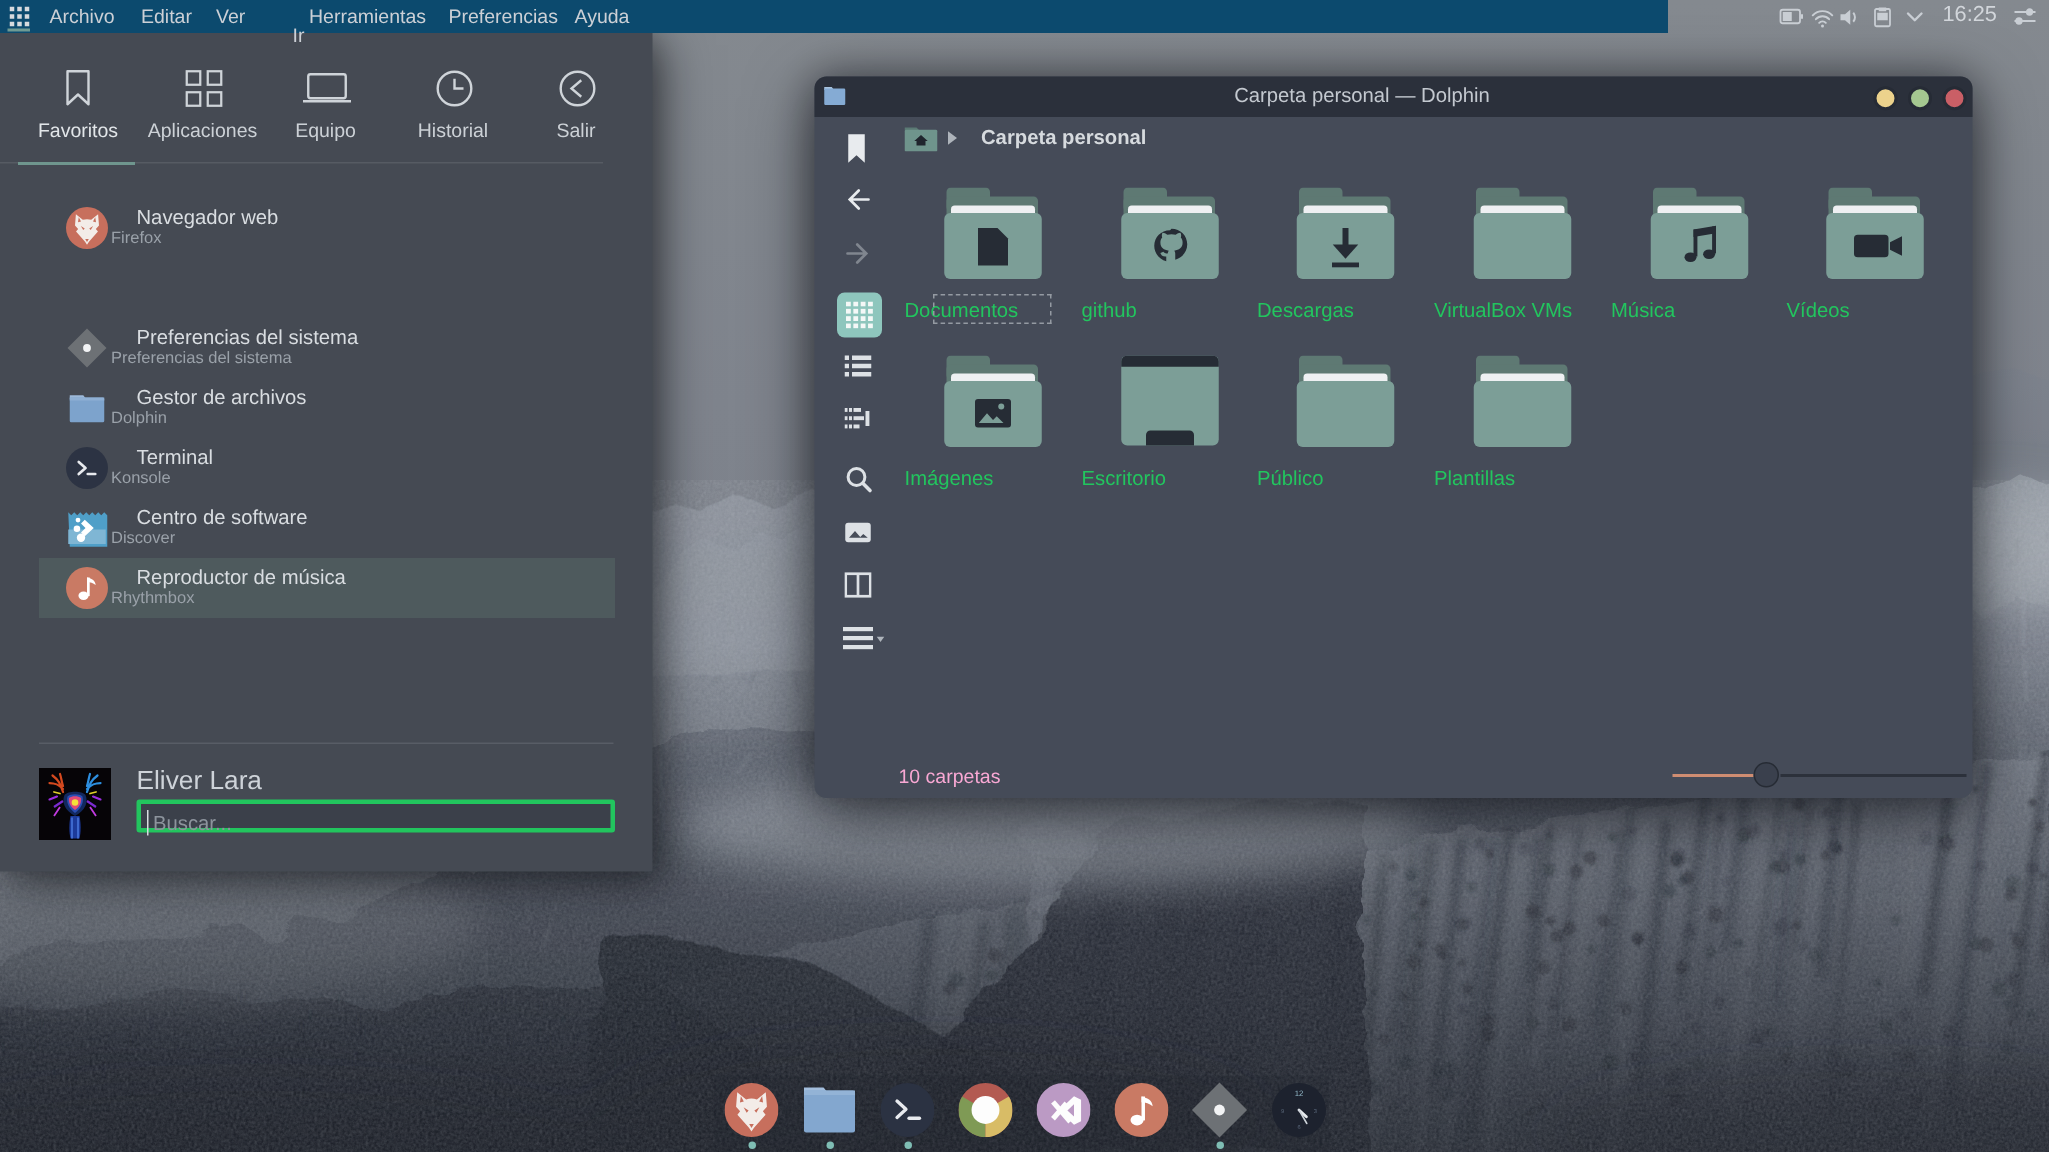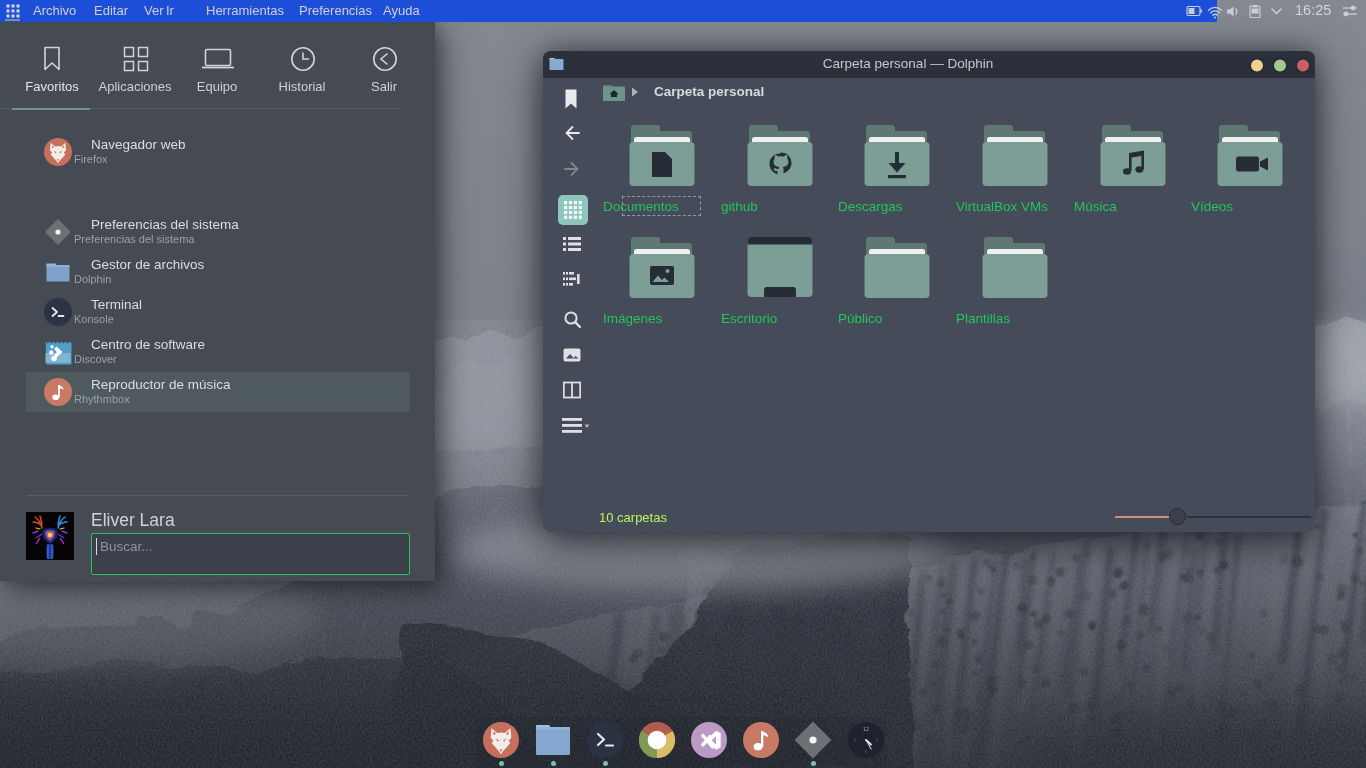--- a/index.html
+++ b/index.html
@@ -1,20 +1,20 @@
 <!DOCTYPE html>
 <html><head>
 <meta charset="utf-8">
 <style>
   * { margin:0; padding:0; box-sizing:border-box; }
   html,body { width:1366px; height:768px; overflow:hidden; font-family:"Liberation Sans",sans-serif; }
   #stage { position:absolute; left:0; top:0; width:1366px; height:768px; background:#80858e; }
   .abs { position:absolute; }
   
-  #menubar { position:absolute; left:0; top:0; width:1217px; height:22px; background:#1d4ed8; color:#ccd0d6; font-size:13px; z-index:50; }
+  #menubar { position:absolute; left:0; top:0; width:1112px; height:22px; background:#0c4a6e; color:#ccd0d6; font-size:13px; z-index:50; }
   .mitem { position:absolute; top:3px; }
   
   #launcher { position:absolute; left:0; top:22px; width:435px; height:559px; background:#454a53; z-index:40; box-shadow: 8px 8px 28px rgba(10,12,16,0.5), 0 0 18px rgba(10,12,16,0.3); }
   .tab { position:absolute; text-align:center; color:#ccd1d6; font-size:13px; }
   .applist-row { position:absolute; left:0; width:435px; height:40px;padding-left:44px; }
   .app-title { position:absolute; left:91px; top:5px; font-size:13.5px; color:#d9dde1; }
   .app-sub   { position:absolute; left:74px; top:21px; font-size:11px; color:#9aa1a9; }
   
   #dolphin { position:absolute; left:543px; top:51px; width:772px; height:481px; background:#454b58; border-radius:8px; z-index:30; box-shadow: 0 12px 44px rgba(8,10,14,0.55), 0 0 28px rgba(8,10,14,0.4); }
   #dtitle { position:absolute; left:0; top:0; width:772px; height:27px; background:#2b303b; border-radius:8px 8px 0 0; }
@@ -1122,21 +1122,21 @@
           <rect x="10.5" y="5.5" width="3" height="3"></rect>
         <rect x="0.5" y="10.5" width="3" height="3"></rect>
           <rect x="5.5" y="10.5" width="3" height="3"></rect>
           <rect x="10.5" y="10.5" width="3" height="3"></rect>
       </g>
     </svg>
     <div class="abs" style="left:5px;top:19px;width:15px;height:2px;background:#6f9a93;"></div>
     <div class="mitem" style="left:33px;">Archivo</div>
     <div class="mitem" style="left:94px;">Editar</div>
     <div class="mitem" style="left:144px;">Ver</div>
-    <div class="mitem" style="left:166px;">Ir</div>
+    <div class="mitem" style="left:195px;margin-top:13px;">Ir</div>
     <div class="mitem" style="left:206px;">Herramientas</div>
     <div class="mitem" style="left:299px;">Preferencias</div>
     <div class="mitem" style="left:383px;">Ayuda</div>
 
     <svg class="abs" style="left:1186px;top:4px" width="174px" height="15" viewBox="0 0 174 15">
       <g fill="none" stroke="#c9ced4" stroke-width="1.2">
         <rect x="1" y="2.5" width="13" height="9" rx="1.5"></rect>
         <rect x="2.5" y="4" width="6" height="6" fill="#c9ced4" stroke="none"></rect>
         <rect x="14.5" y="5.5" width="1.5" height="3" fill="#c9ced4" stroke="none"></rect>
       </g>
@@ -1272,21 +1272,21 @@
 <path d="M19,19 C21,17 27,17 29,19 C30,23 28,27 24,30 C20,27 18,23 19,19 Z" fill="#2b4eb4"></path>
 <path d="M20,20 C22,18.5 26,18.5 28,20 C28.5,23 27,26 24,28 C21,26 19.5,23 20,20 Z" fill="#e04a78"></path>
 <circle cx="24" cy="23" r="2.2" fill="#f5e13a"></circle>
 <path d="M21,32 C20,37 20,43 21,47 h6 C28,43 28,37 27,32 Z" fill="#1c3a9a"></path>
 <path d="M22,33 v14 M26,33 v14" stroke="#4a7ae0" stroke-width="1"></path>
 <path d="M16,22 l-6,4 M32,22 l6,4" stroke="#7a2ad0" stroke-width="1.5"></path>
 <path d="M14,26 l-4,6 M34,26 l4,6" stroke="#c23ae0" stroke-width="1.2"></path>
 </svg>
     </div>
     <div class="abs" style="left:91px;top:488px;font-size:17.5px;color:#ced3d9;">Eliver Lara</div>
-    <div class="abs" style="left:91px;top:511px;width:319px;height:42px;background:#3b404a;border:1px solid #22c55e;border-radius:2px;">
+    <div class="abs" style="left:91px;top:511px;width:319px;height:22px;background:#3b404a;border:3px solid #22c55e;border-radius:2px;">
       <div class="abs" style="left:4px;top:4px;width:1px;height:17px;background:#d8dce0;"></div>
       <div class="abs" style="left:8px;top:5px;font-size:13.5px;color:#8d949d;">Buscar...</div>
     </div>
   </div>
   <div id="dolphin">
     <div id="dtitle">
       <svg class="abs" style="left:6px;top:6px" width="15" height="14" viewBox="0 0 15 14">
         <path d="M0.5,1 h5 l1.5,2 h-6.5 z" fill="#a9c4e0"></path>
         <rect x="0.5" y="2" width="14" height="11" rx="0.8" fill="#85abd4"></rect>
       </svg>
@@ -1378,21 +1378,21 @@
     </svg>
     <svg class="abs" style="left:19px;top:366px" width="28" height="18" viewBox="0 0 28 18">
       <g fill="#dde1e5">
         <rect x="0" y="1" width="20" height="2.8"></rect>
           <rect x="0" y="7" width="20" height="2.8"></rect>
           <rect x="0" y="13" width="20" height="2.8"></rect>
       </g>
       <path d="M22.5,7.5 h5 l-2.5,3.5 z" fill="#aeb4bb"></path>
     </svg>
 
-    <div class="abs" style="left:56px;top:459px;font-size:13px;color:#bef264;">10 carpetas</div>
+    <div class="abs" style="left:56px;top:459px;font-size:13px;color:#f9a8d4;">10 carpetas</div>
     <div class="abs" style="left:572px;top:465px;width:54px;height:2px;background:#cf8d72;"></div>
     <div class="abs" style="left:644px;top:465px;width:124px;height:2px;background:#2c313b;"></div>
     <div class="abs" style="left:626px;top:457px;width:17px;height:17px;border-radius:50%;background:#3a404d;border:1.5px solid #262b34;"></div>
     <div id="grid">
         <div class="abs" style="left:86px;top:74px;width:66px;height:61px;"><svg width="66" height="61" viewBox="0 0 66 61">
 <rect x="2" y="0" width="29" height="16" rx="3" fill="#5e7973"></rect>
 <rect x="2" y="6" width="61" height="26" rx="3" fill="#5e7973"></rect>
 <rect x="5" y="12" width="56" height="10" rx="2.5" fill="#eef0f2"></rect>
 <rect x="0.5" y="17" width="65" height="44" rx="4" fill="#7c9e97"></rect>
 <path d="M23,27 h13 l7,7 v18 h-20 z" fill="#262c35"></path>

